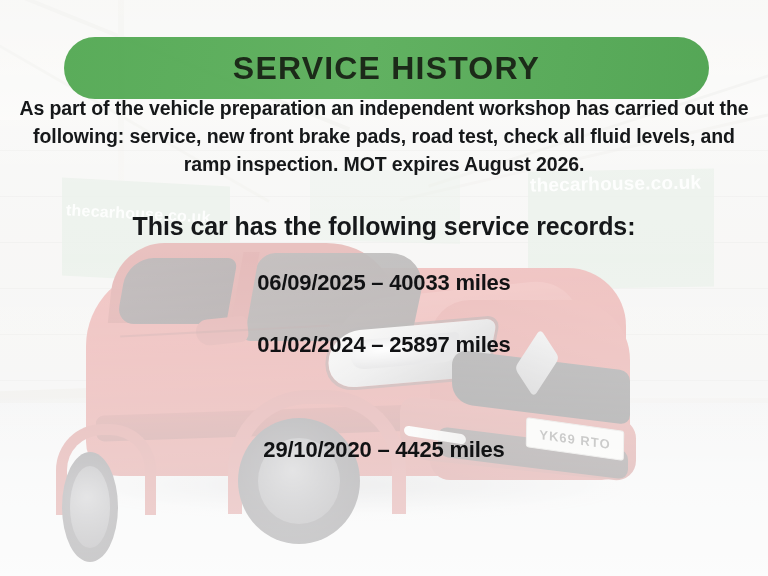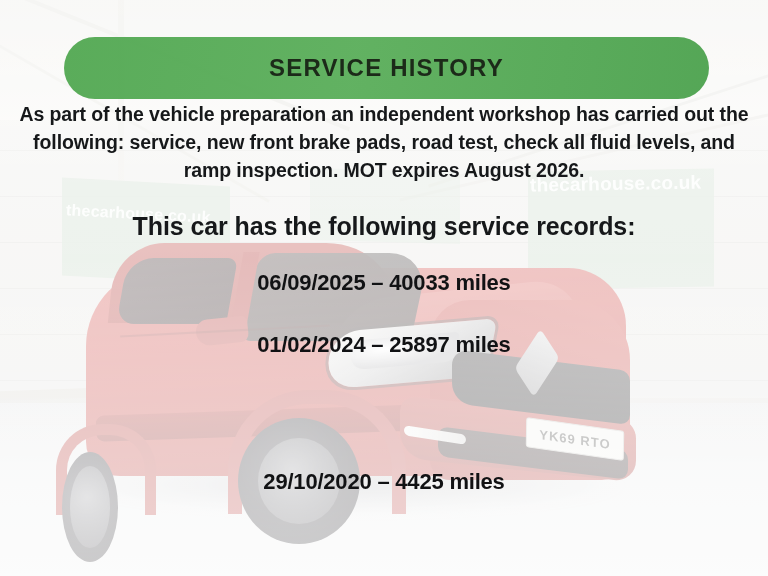--- a/index.html
+++ b/index.html
@@ -356,30 +356,30 @@
     position: absolute;
     left: 64px; top: 37px;
     width: 645px; height: 62px;
     background: linear-gradient(100deg, rgba(78,166,78,0.93) 0%, rgba(86,172,86,0.93) 45%, rgba(72,160,74,0.93) 100%);
     border-radius: 34px;
     display: flex;
     align-items: center;
     justify-content: center;
   }
   .title-text {
-    font-size: 24px;
+    font-size: 32px;
     font-weight: 700;
     letter-spacing: 1.2px;
     color: #1c2a19;
     text-transform: uppercase;
   }
 
   .intro {
     position: absolute;
-    left: 10px; top: 100px;
+    left: 10px; top: 94px;
     width: 748px;
     text-align: center;
     font-size: 19.5px;
     font-weight: 700;
     line-height: 28px;
     color: #16181a;
     letter-spacing: -0.1px;
   }
 
   .records-heading {
@@ -399,21 +399,21 @@
     width: 748px;
     text-align: center;
     font-size: 22px;
     font-weight: 700;
     color: #111214;
     letter-spacing: -0.2px;
   }
   .record-0 { top: 270px; }
   .record-1 { top: 332px; }
   .record-2 { top: 395px; }
-  .record-3 { top: 469px; }
+  .record-3 { top: 437px; }
 </style>
 </head>
 <body>
 
 <div id="stage">
 
   <div class="bg-layer">
 
     <div class="wall"></div>
     <div class="ceiling"></div>

